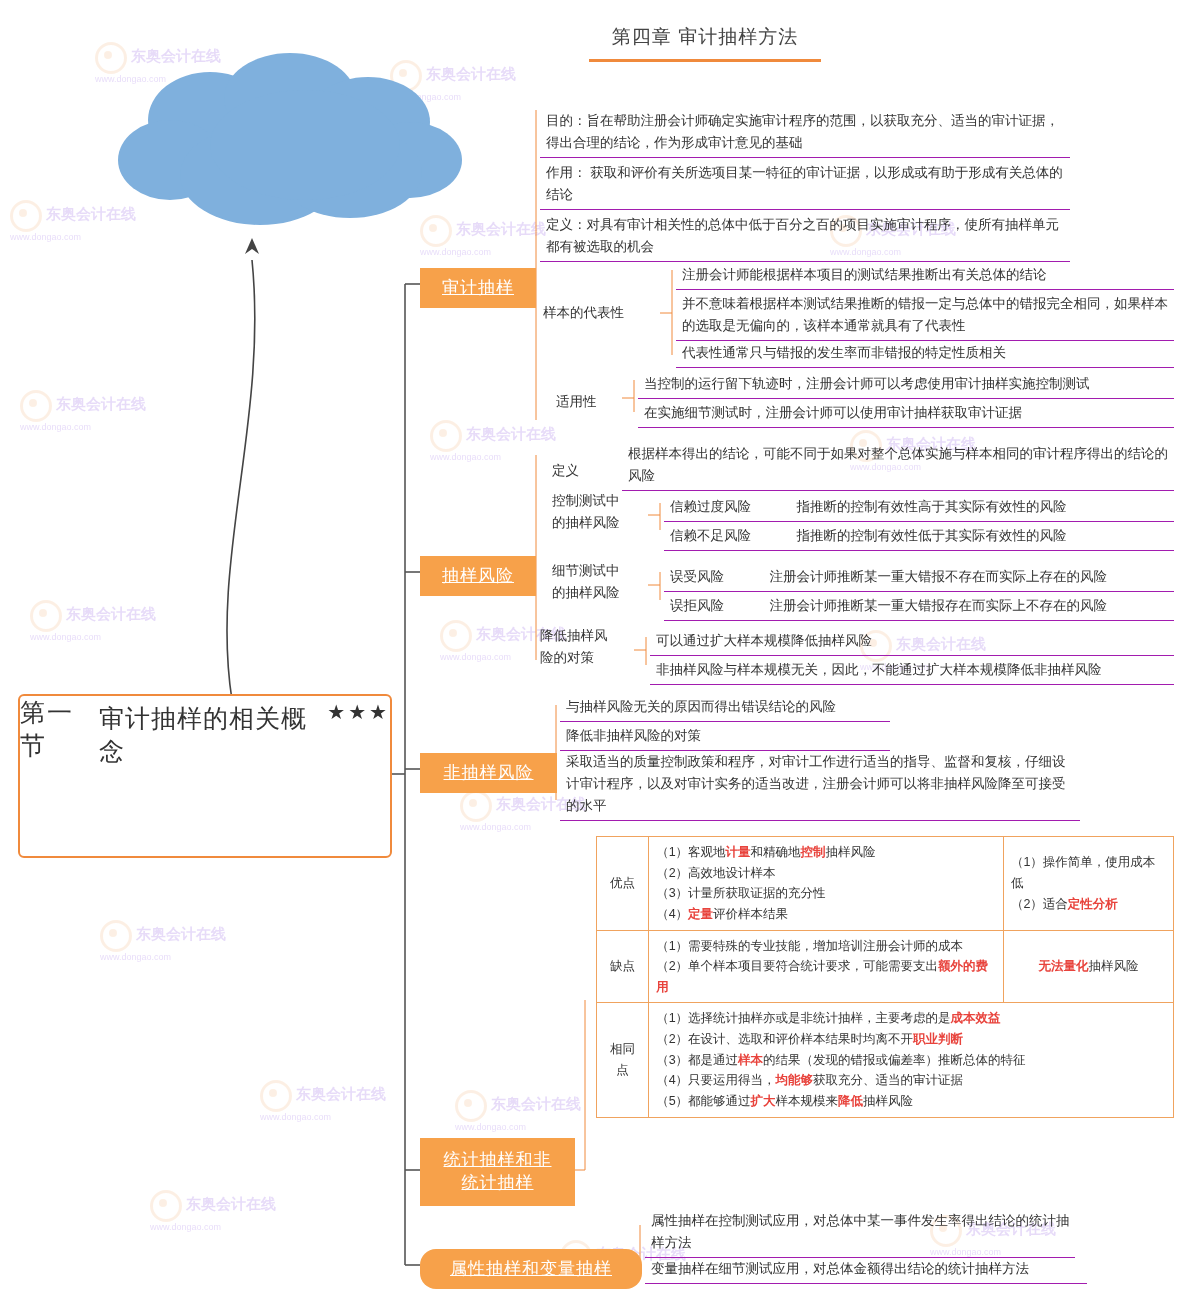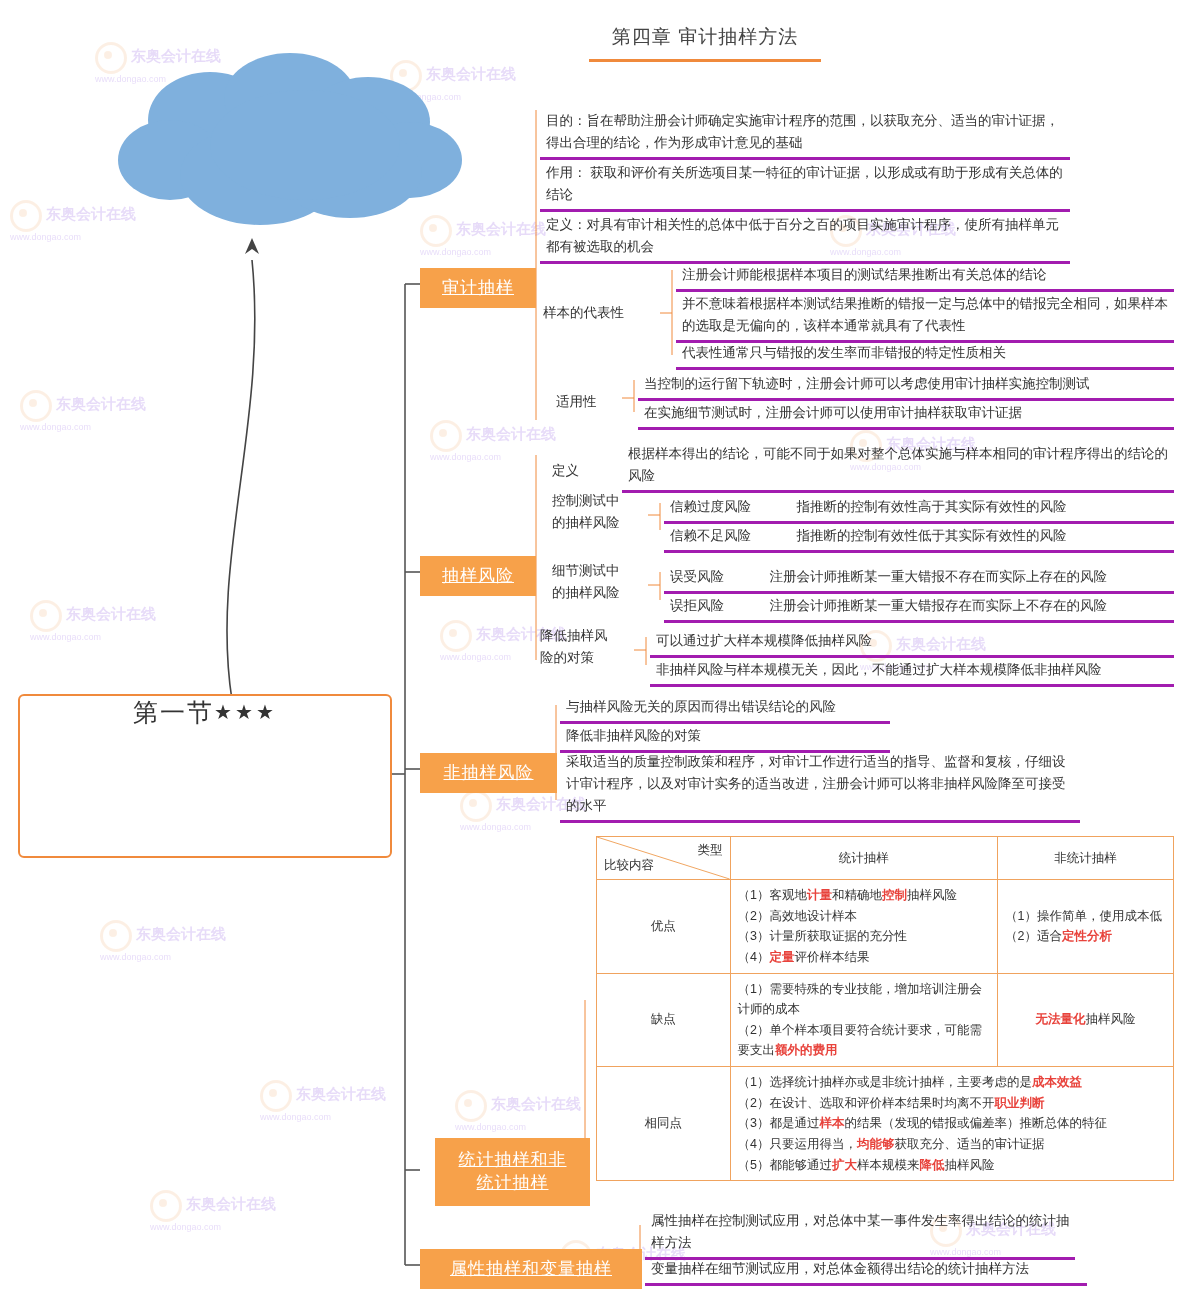--- a/index.html
+++ b/index.html
@@ -39,21 +39,21 @@
   .cloud svg{position:absolute;left:0;top:0;}
   .cloud .txt{
     position:absolute;left:62px;top:106px;width:250px;font-size:14.5px;color:#fff;
     line-height:1.75;
   }
   svg.conn{position:absolute;left:0;top:0;width:1197px;height:1305px;pointer-events:none;}
 
   .lbl{position:absolute;font-size:13.5px;color:#333;line-height:1.6;}
   .leaf{
     position:absolute;font-size:13.5px;color:#333;line-height:1.62;
-    border-bottom:3px solid #a21caf;padding:2px 4px 3px 6px;box-sizing:border-box;
+    border-bottom:1px solid #a21caf;padding:2px 4px 3px 6px;box-sizing:border-box;
   }
 
   
   .tbl{position:absolute;left:596px;top:836px;width:578px;border:1px solid #f0a35e;border-collapse:collapse;}
   .tbl td{border:1px solid #f0a35e;font-size:12.5px;color:#333;padding:5px 7px;line-height:1.65;vertical-align:middle;}
   .tbl .hd{text-align:center;font-size:12.5px;}
   .tbl .ctr{text-align:center;}
   .red{color:#e8433c;font-weight:bold;}
   .diagcell{position:relative;height:42px;padding:0 !important;}
   .diagcell .a{position:absolute;right:7px;top:3px;font-size:12.5px;}
@@ -138,29 +138,30 @@
       <ellipse cx="70" cy="110" rx="52" ry="40"></ellipse>
       <ellipse cx="160" cy="125" rx="80" ry="50"></ellipse>
       <ellipse cx="250" cy="122" rx="72" ry="46"></ellipse>
       <ellipse cx="205" cy="95" rx="95" ry="55"></ellipse>
     </g>
   </svg>
 </div>
 
 <div class="root">
   <div class="l1">第一节</div>
+  <div class="l2">审计抽样的相关概念</div>
   <div class="stars">★★★</div>
 </div>
 
 <div class="branch" style="left:420px;top:268px;width:104px;height:32px;">审计抽样</div>
 <div class="branch" style="left:420px;top:556px;width:104px;height:32px;">抽样风险</div>
 <div class="branch" style="left:420px;top:753px;width:125px;height:32px;">非抽样风险</div>
-<div class="branch" style="left:420px;top:1138px;width:143px;height:60px;white-space:pre-line;margin-left:15px;">统计抽样和非
+<div class="branch" style="left:420px;top:1138px;width:143px;height:60px;white-space:pre-line;">统计抽样和非
 统计抽样</div>
-<div class="branch" style="left:420px;top:1249px;width:210px;height:32px;">属性抽样和变量抽样</div>
+<div class="branch" style="left:420px;top:1249px;width:210px;height:32px;border-radius:16px;">属性抽样和变量抽样</div>
 
 <div class="leaf" style="left:540px;top:108px;width:530px;">目的：旨在帮助注册会计师确定实施审计程序的范围，以获取充分、适当的审计证据，得出合理的结论，作为形成审计意见的基础</div>
 <div class="leaf" style="left:540px;top:160px;width:530px;">作用：  获取和评价有关所选项目某一特征的审计证据，以形成或有助于形成有关总体的结论</div>
 <div class="leaf" style="left:540px;top:212px;width:530px;">定义：对具有审计相关性的总体中低于百分之百的项目实施审计程序，使所有抽样单元都有被选取的机会</div>
 
 <div class="lbl" style="left:543px;top:302px;width:115px;">样本的代表性</div>
 <div class="leaf" style="left:676px;top:262px;width:498px;">注册会计师能根据样本项目的测试结果推断出有关总体的结论</div>
 <div class="leaf" style="left:676px;top:291px;width:498px;">并不意味着根据样本测试结果推断的错报一定与总体中的错报完全相同，如果样本的选取是无偏向的，该样本通常就具有了代表性</div>
 <div class="leaf" style="left:676px;top:340px;width:498px;">代表性通常只与错报的发生率而非错报的特定性质相关</div>
 
@@ -201,31 +202,20 @@
 险的对策</div>
 <div class="leaf" style="left:650px;top:628px;width:524px;">可以通过扩大样本规模降低抽样风险</div>
 <div class="leaf" style="left:650px;top:657px;width:524px;">非抽样风险与样本规模无关，因此，不能通过扩大样本规模降低非抽样风险</div>
 
 <div class="leaf" style="left:560px;top:694px;width:330px;">与抽样风险无关的原因而得出错误结论的风险</div>
 <div class="leaf" style="left:560px;top:723px;width:330px;">降低非抽样风险的对策</div>
 <div class="leaf" style="left:560px;top:749px;width:520px;">采取适当的质量控制政策和程序，对审计工作进行适当的指导、监督和复核，仔细设计审计程序，以及对审计实务的适当改进，注册会计师可以将非抽样风险降至可接受的水平</div>
 
 <table class="tbl">
   <tbody>
-      <tr>
-    <td class="diagcell" style="width:140px;">
-      <svg class="ln" viewBox="0 0 140 42" preserveAspectRatio="none">
-            <line x1="0" y1="0" x2="140" y2="42" stroke="#f0a35e" stroke-width="1"></line>
-          </svg>
-      <span class="a">类型</span>
-      <span class="b">比较内容</span>
-    </td>
-    <td class="hd" style="width:268px;">统计抽样</td>
-    <td class="hd" style="width:170px;">非统计抽样</td>
-  </tr>
 
   <tr>
     <td class="ctr">优点</td>
     <td>
       <div>（1）客观地<span class="red">计量</span>和精确地<span class="red">控制</span>抽样风险</div>
       <div>（2）高效地设计样本</div>
       <div>（3）计量所获取证据的充分性</div>
       <div>（4）<span class="red">定量</span>评价样本结果</div>
     </td>
     <td>

